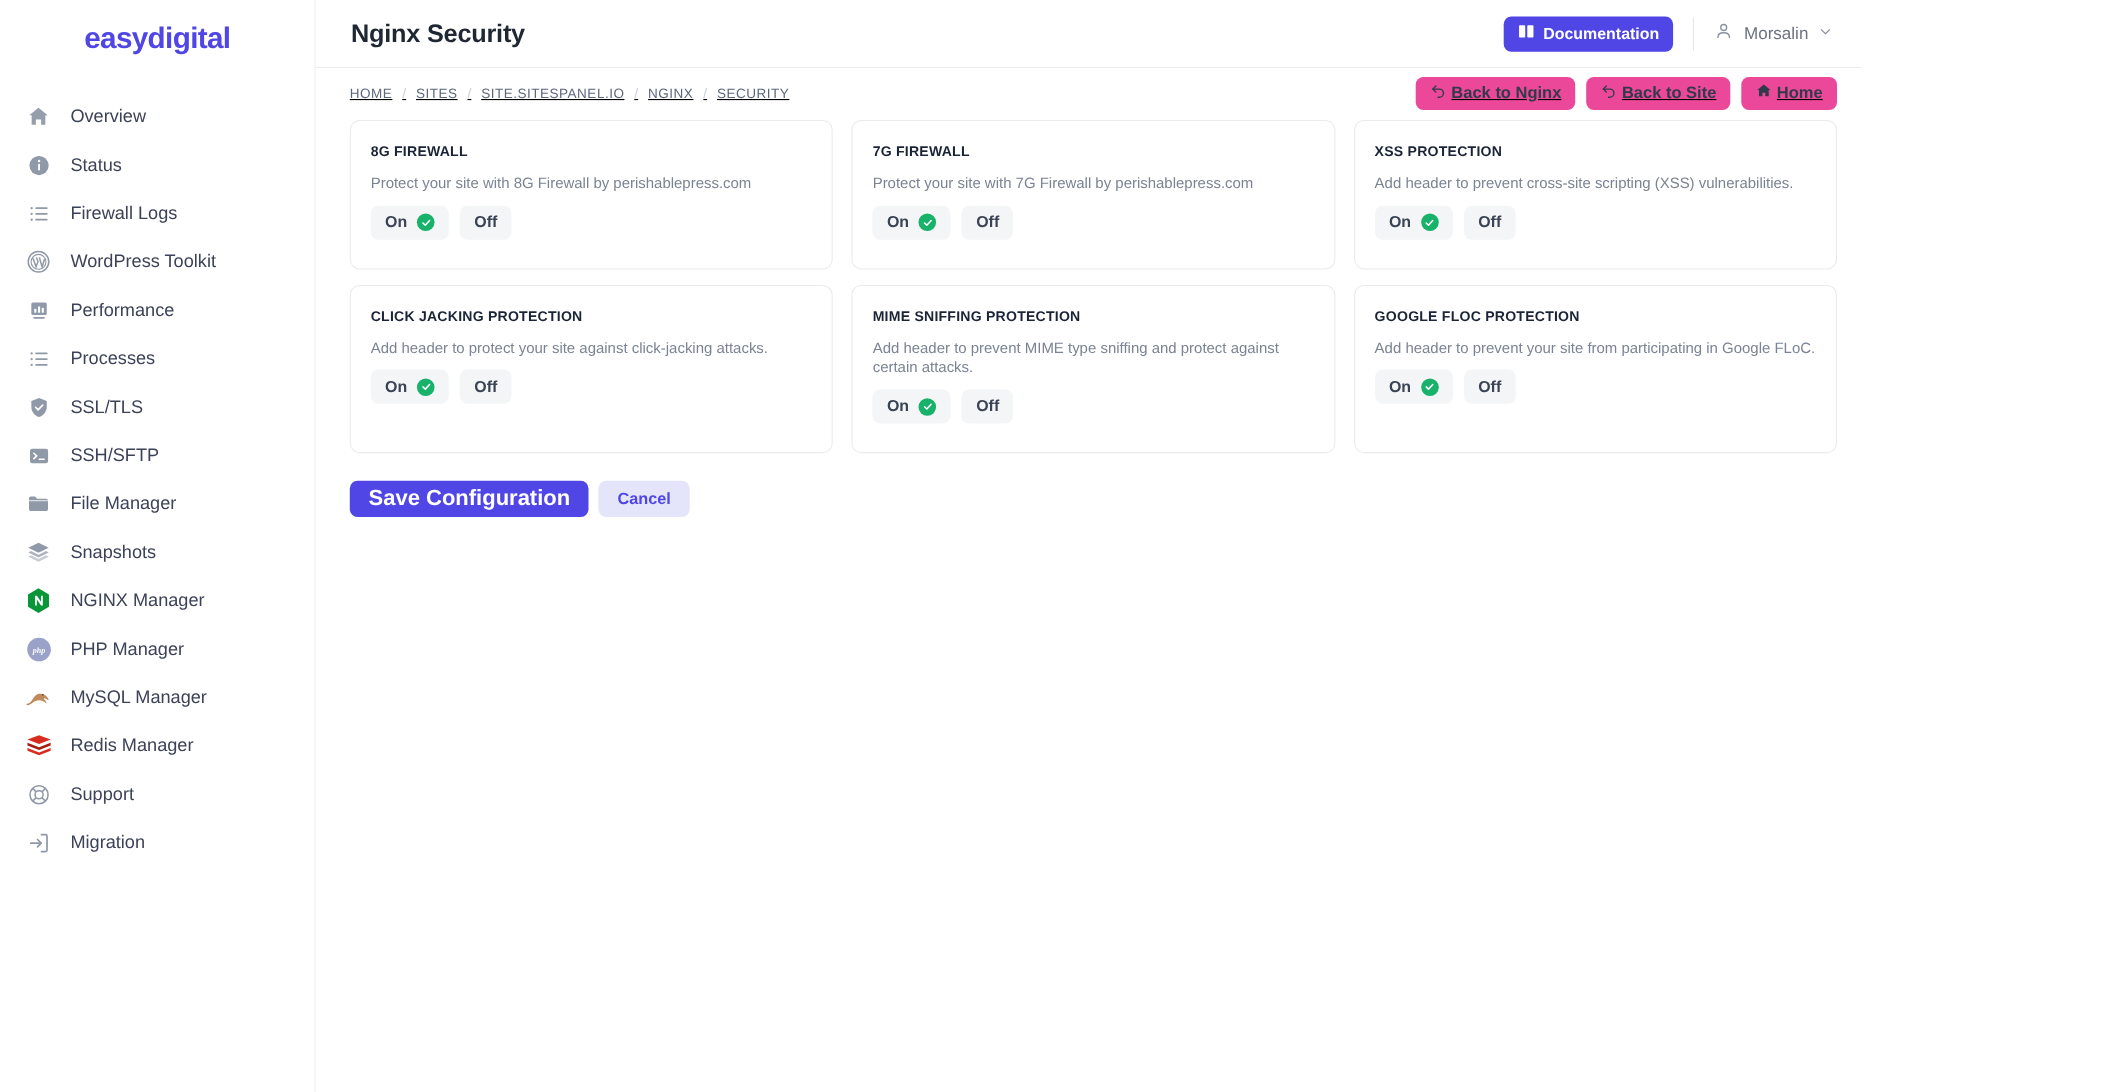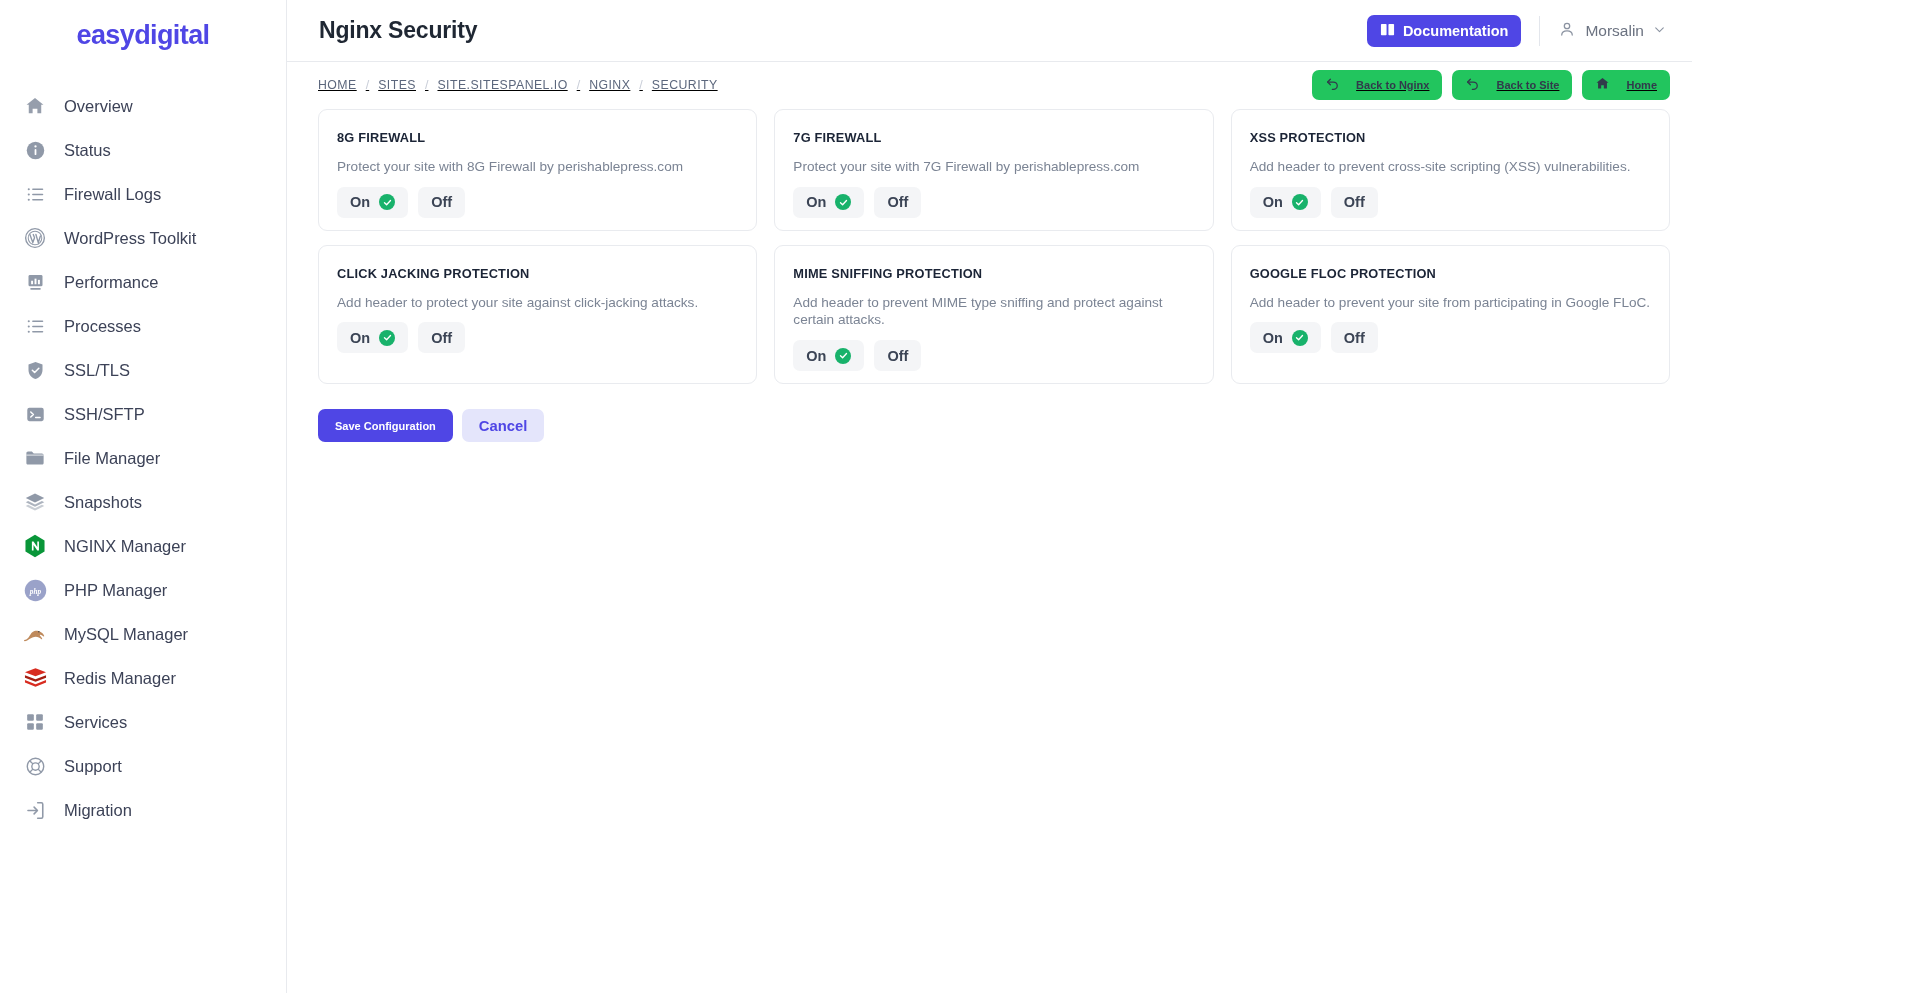--- a/index.html
+++ b/index.html
@@ -111,47 +111,47 @@
     font-size: 12.3px;
     letter-spacing: 0.45px;
     color: #5c677d;
     text-transform: uppercase;
     cursor: pointer;
   }
   .crumb.last { color: #5c677d; }
   .crumb-sep { color: #c9ced8; font-size: 12.5px; }
   .crumb-actions { margin-left: auto; display: flex; gap: 10px; }
   .ghost-btn {
-    background: #22c55e;
+    background: #ec4899;
     border: none;
     border-radius: 7px;
     height: 30px;
     padding: 0 13px;
     display: flex;
     align-items: center;
-    gap: 16px;
-    font-size: 11px;
+    gap: 4px;
+    font-size: 15px;
     font-weight: 700;
     color: #313a4b;
     cursor: pointer;
     font-family: inherit;
   }
 
   .grid {
     display: grid;
     grid-template-columns: repeat(3, 1fr);
     gap: 14px 17px;
     padding: 0 0 0 13px;
     margin-top: 2px;
   }
   .card {
     background: #fff;
     border: 1px solid #e9ebef;
     border-radius: 9px;
-    padding: 20px 18px 12px 18px;
+    padding: 20px 18px 26px 18px;
     min-height: 112px;
   }
   .card-title {
     font-size: 12.8px;
     font-weight: 700;
     color: #1b2436;
     letter-spacing: 0.2px;
     text-transform: uppercase;
     margin-bottom: 13px;
   }
@@ -190,21 +190,21 @@
     gap: 9px;
     padding: 25px 0 0 13px;
   }
   .primary-btn {
     background: #4f46e5;
     color: #fff;
     border: none;
     border-radius: 7px;
     height: 33px;
     padding: 0 17px;
-    font-size: 11px;
+    font-size: 20px;
     font-weight: 700;
     cursor: pointer;
     font-family: inherit;
   }
   .secondary-btn {
     background: #e4e5fb;
     color: #4f46e5;
     border: none;
     border-radius: 7px;
     height: 33px;
@@ -349,31 +349,20 @@
         </div>
         <div class="nav-item">
           <span class="nav-ico">
             <svg width="23" height="22" viewBox="0 0 24 22">
               <path d="M12 0.9 23 5.1 12 9.3 1 5.1z" fill="#d82c20"></path>
               <path d="M1 8.2 12 12.4l11-4.2v2.5L12 14.9 1 10.7z" fill="#a41e11"></path>
               <path d="M1 13.2 12 17.4l11-4.2v2.6L12 20 1 15.8z" fill="#d82c20"></path>
             </svg>
           </span>
           <span class="nav-label">Redis Manager</span>
-        </div>
-        <div class="nav-item">
-          <span class="nav-ico">
-            <svg width="20" height="20" viewBox="0 0 24 24" fill="#9099a8">
-              <rect x="2.6" y="2.6" width="8" height="8" rx="1.3"></rect>
-              <rect x="13.4" y="2.6" width="8" height="8" rx="1.3"></rect>
-              <rect x="2.6" y="13.4" width="8" height="8" rx="1.3"></rect>
-              <rect x="13.4" y="13.4" width="8" height="8" rx="1.3"></rect>
-            </svg>
-          </span>
-          <span class="nav-label">Services</span>
         </div>
         <div class="nav-item">
           <span class="nav-ico">
             <svg width="21" height="21" viewBox="0 0 24 24" fill="none" stroke="#9099a8" stroke-width="1.6">
               <circle cx="12" cy="12" r="9.4"></circle>
               <circle cx="12" cy="12" r="4.2"></circle>
               <path d="M5.4 5.4 9 9M15 15l3.6 3.6M18.6 5.4 15 9M9 15l-3.6 3.6"></path>
             </svg>
           </span>
           <span class="nav-label">Support</span>

